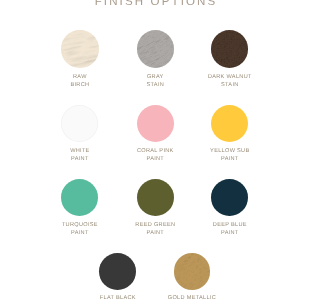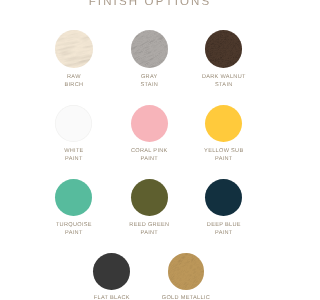--- a/index.html
+++ b/index.html
@@ -1,17 +1,17 @@
 <!DOCTYPE html>
 <html><head>
 <meta charset="utf-8">
 <style>
   html,body{margin:0;padding:0;width:300px;height:300px;background:#ffffff;overflow:hidden;}
   body{font-family:"Liberation Sans",sans-serif;-webkit-font-smoothing:antialiased;text-rendering:geometricPrecision;}
-  .page{position:relative;width:300px;height:300px;background:#ffffff;overflow:hidden;}
+  .page{position:relative;width:300px;height:300px;background:#ffffff;overflow:hidden;margin-left:6px;}
 
   .title{position:absolute;left:0;width:300px;text-align:center;
          font-weight:400;white-space:nowrap;transform:translateZ(0);}
 
   .swatch{position:absolute;text-align:center;}
   .disc{border-radius:50%;position:absolute;overflow:hidden;}
   .disc .tex{position:absolute;left:0;top:0;display:block;}
 
   .label{position:absolute;left:0;width:100%;text-align:center;font-weight:400;transform:translateZ(0);}
   .label .ln{white-space:nowrap;}

